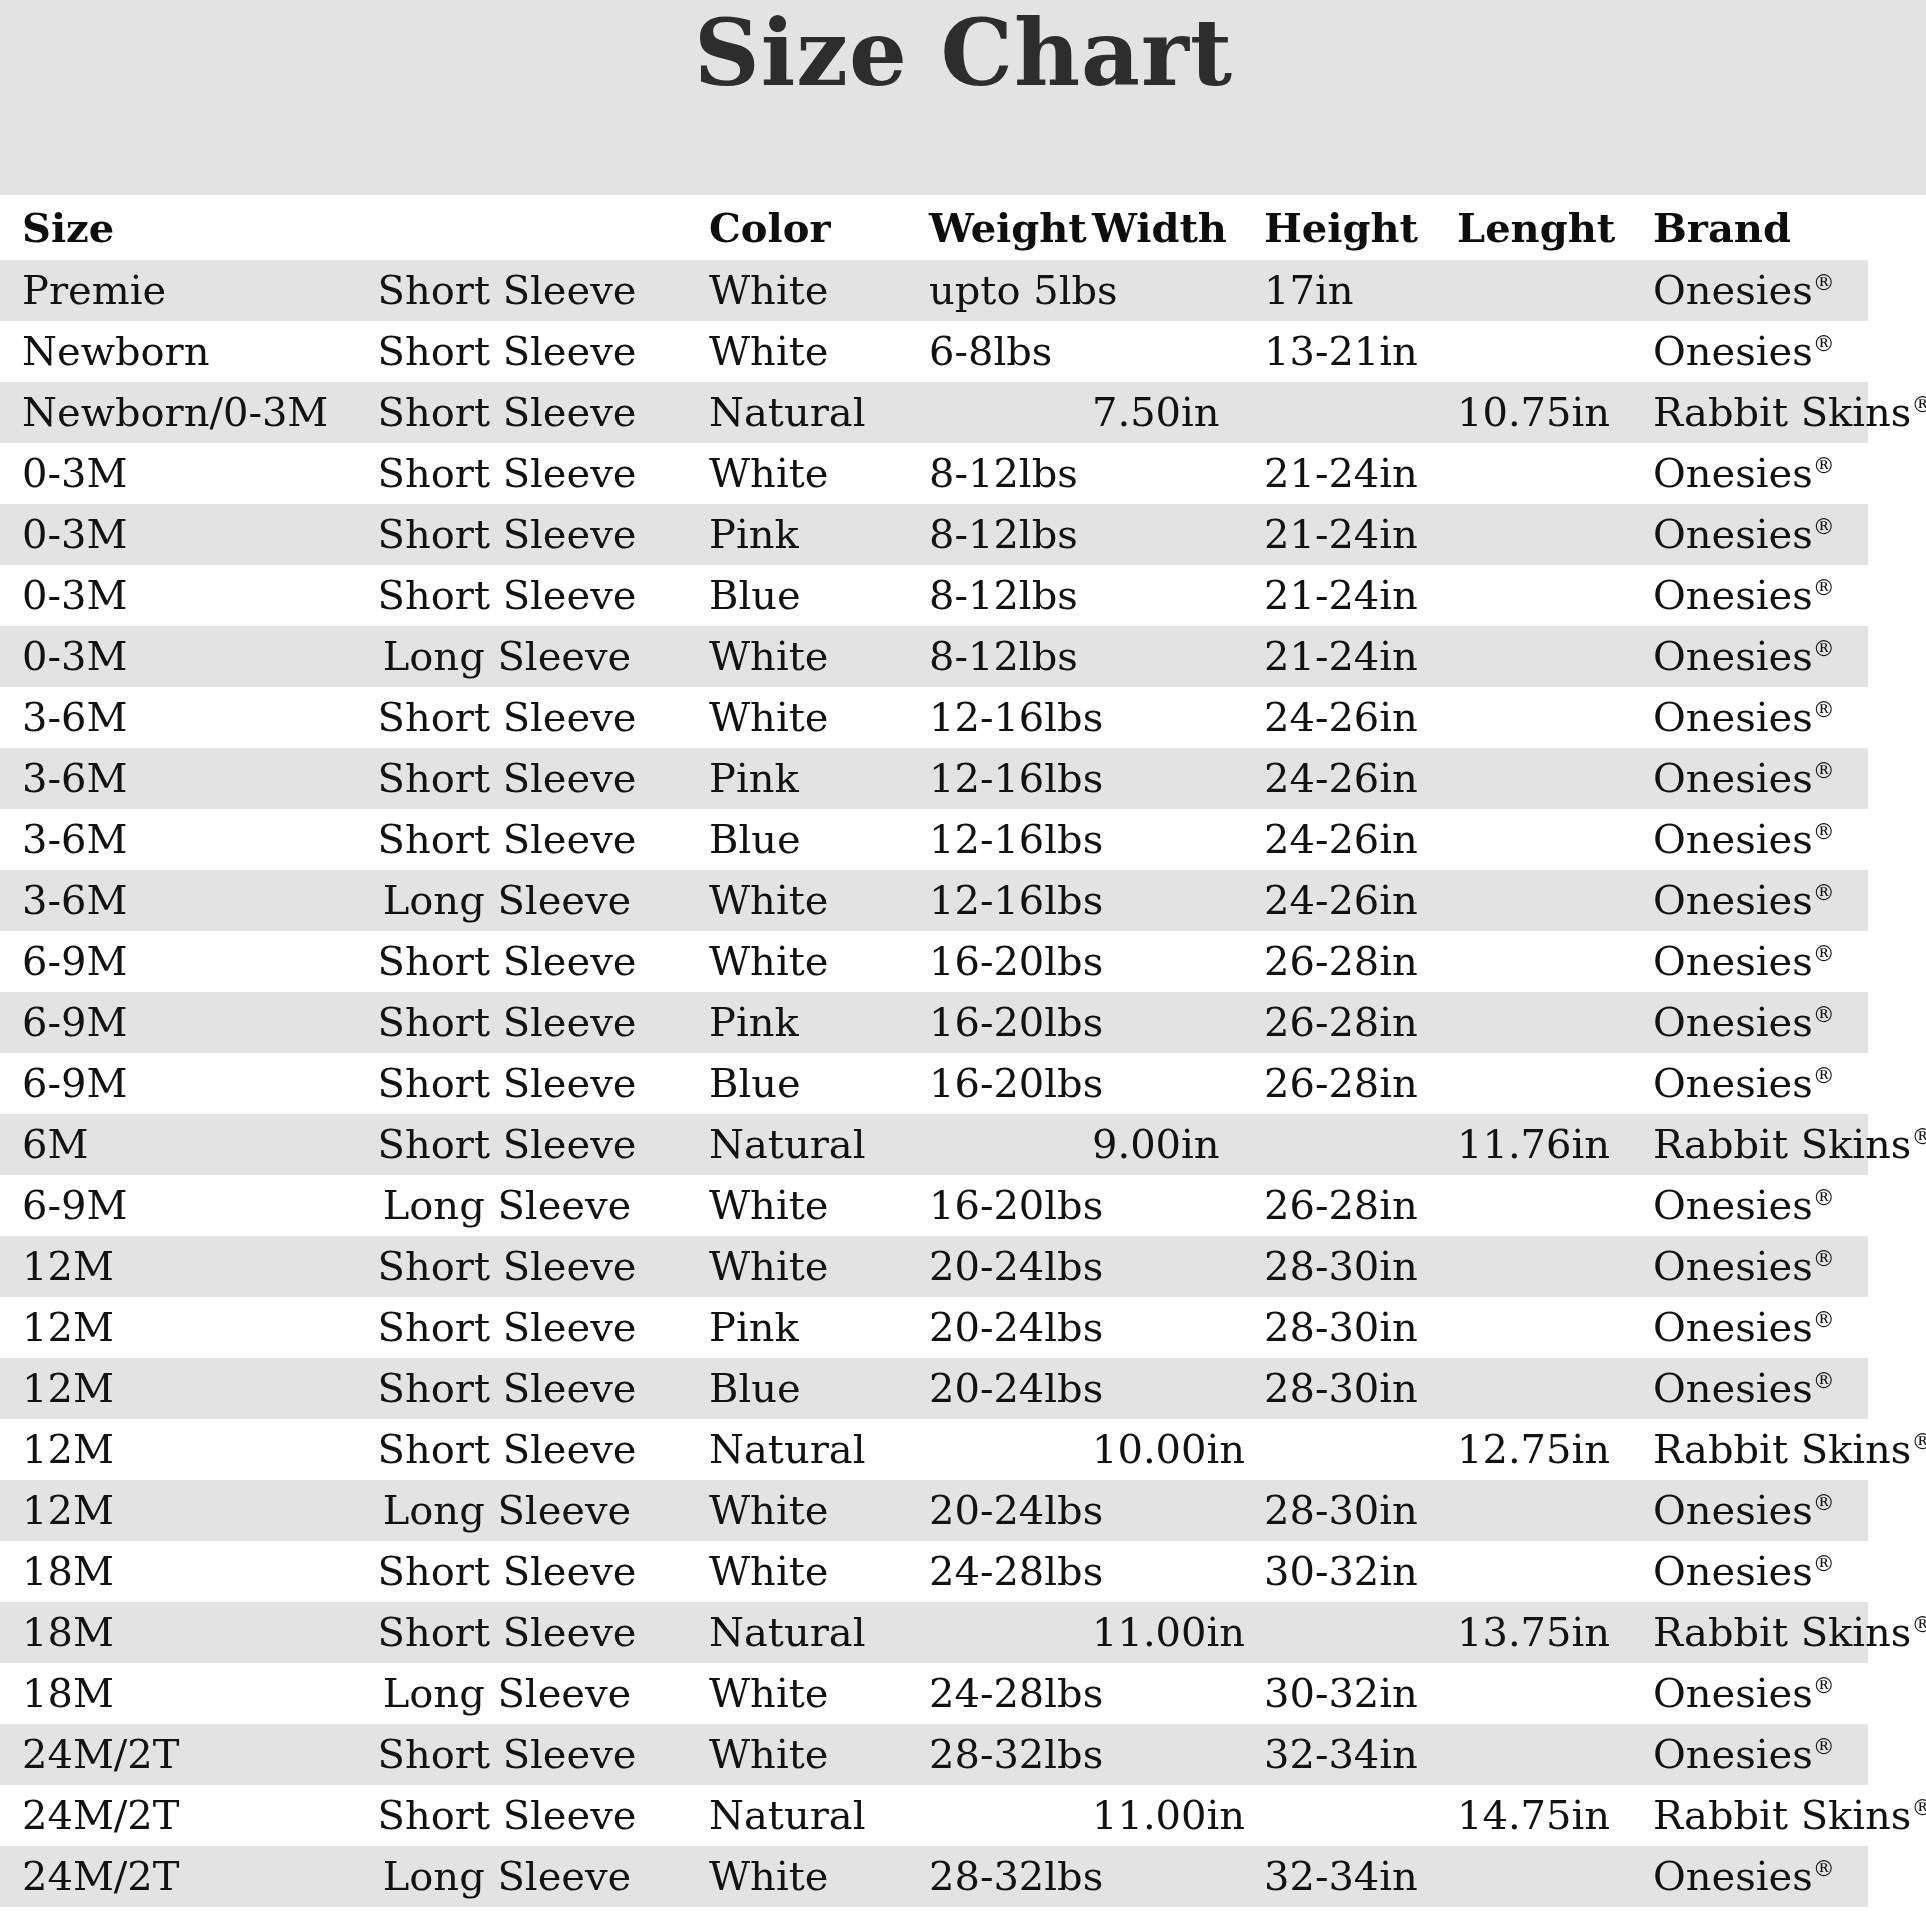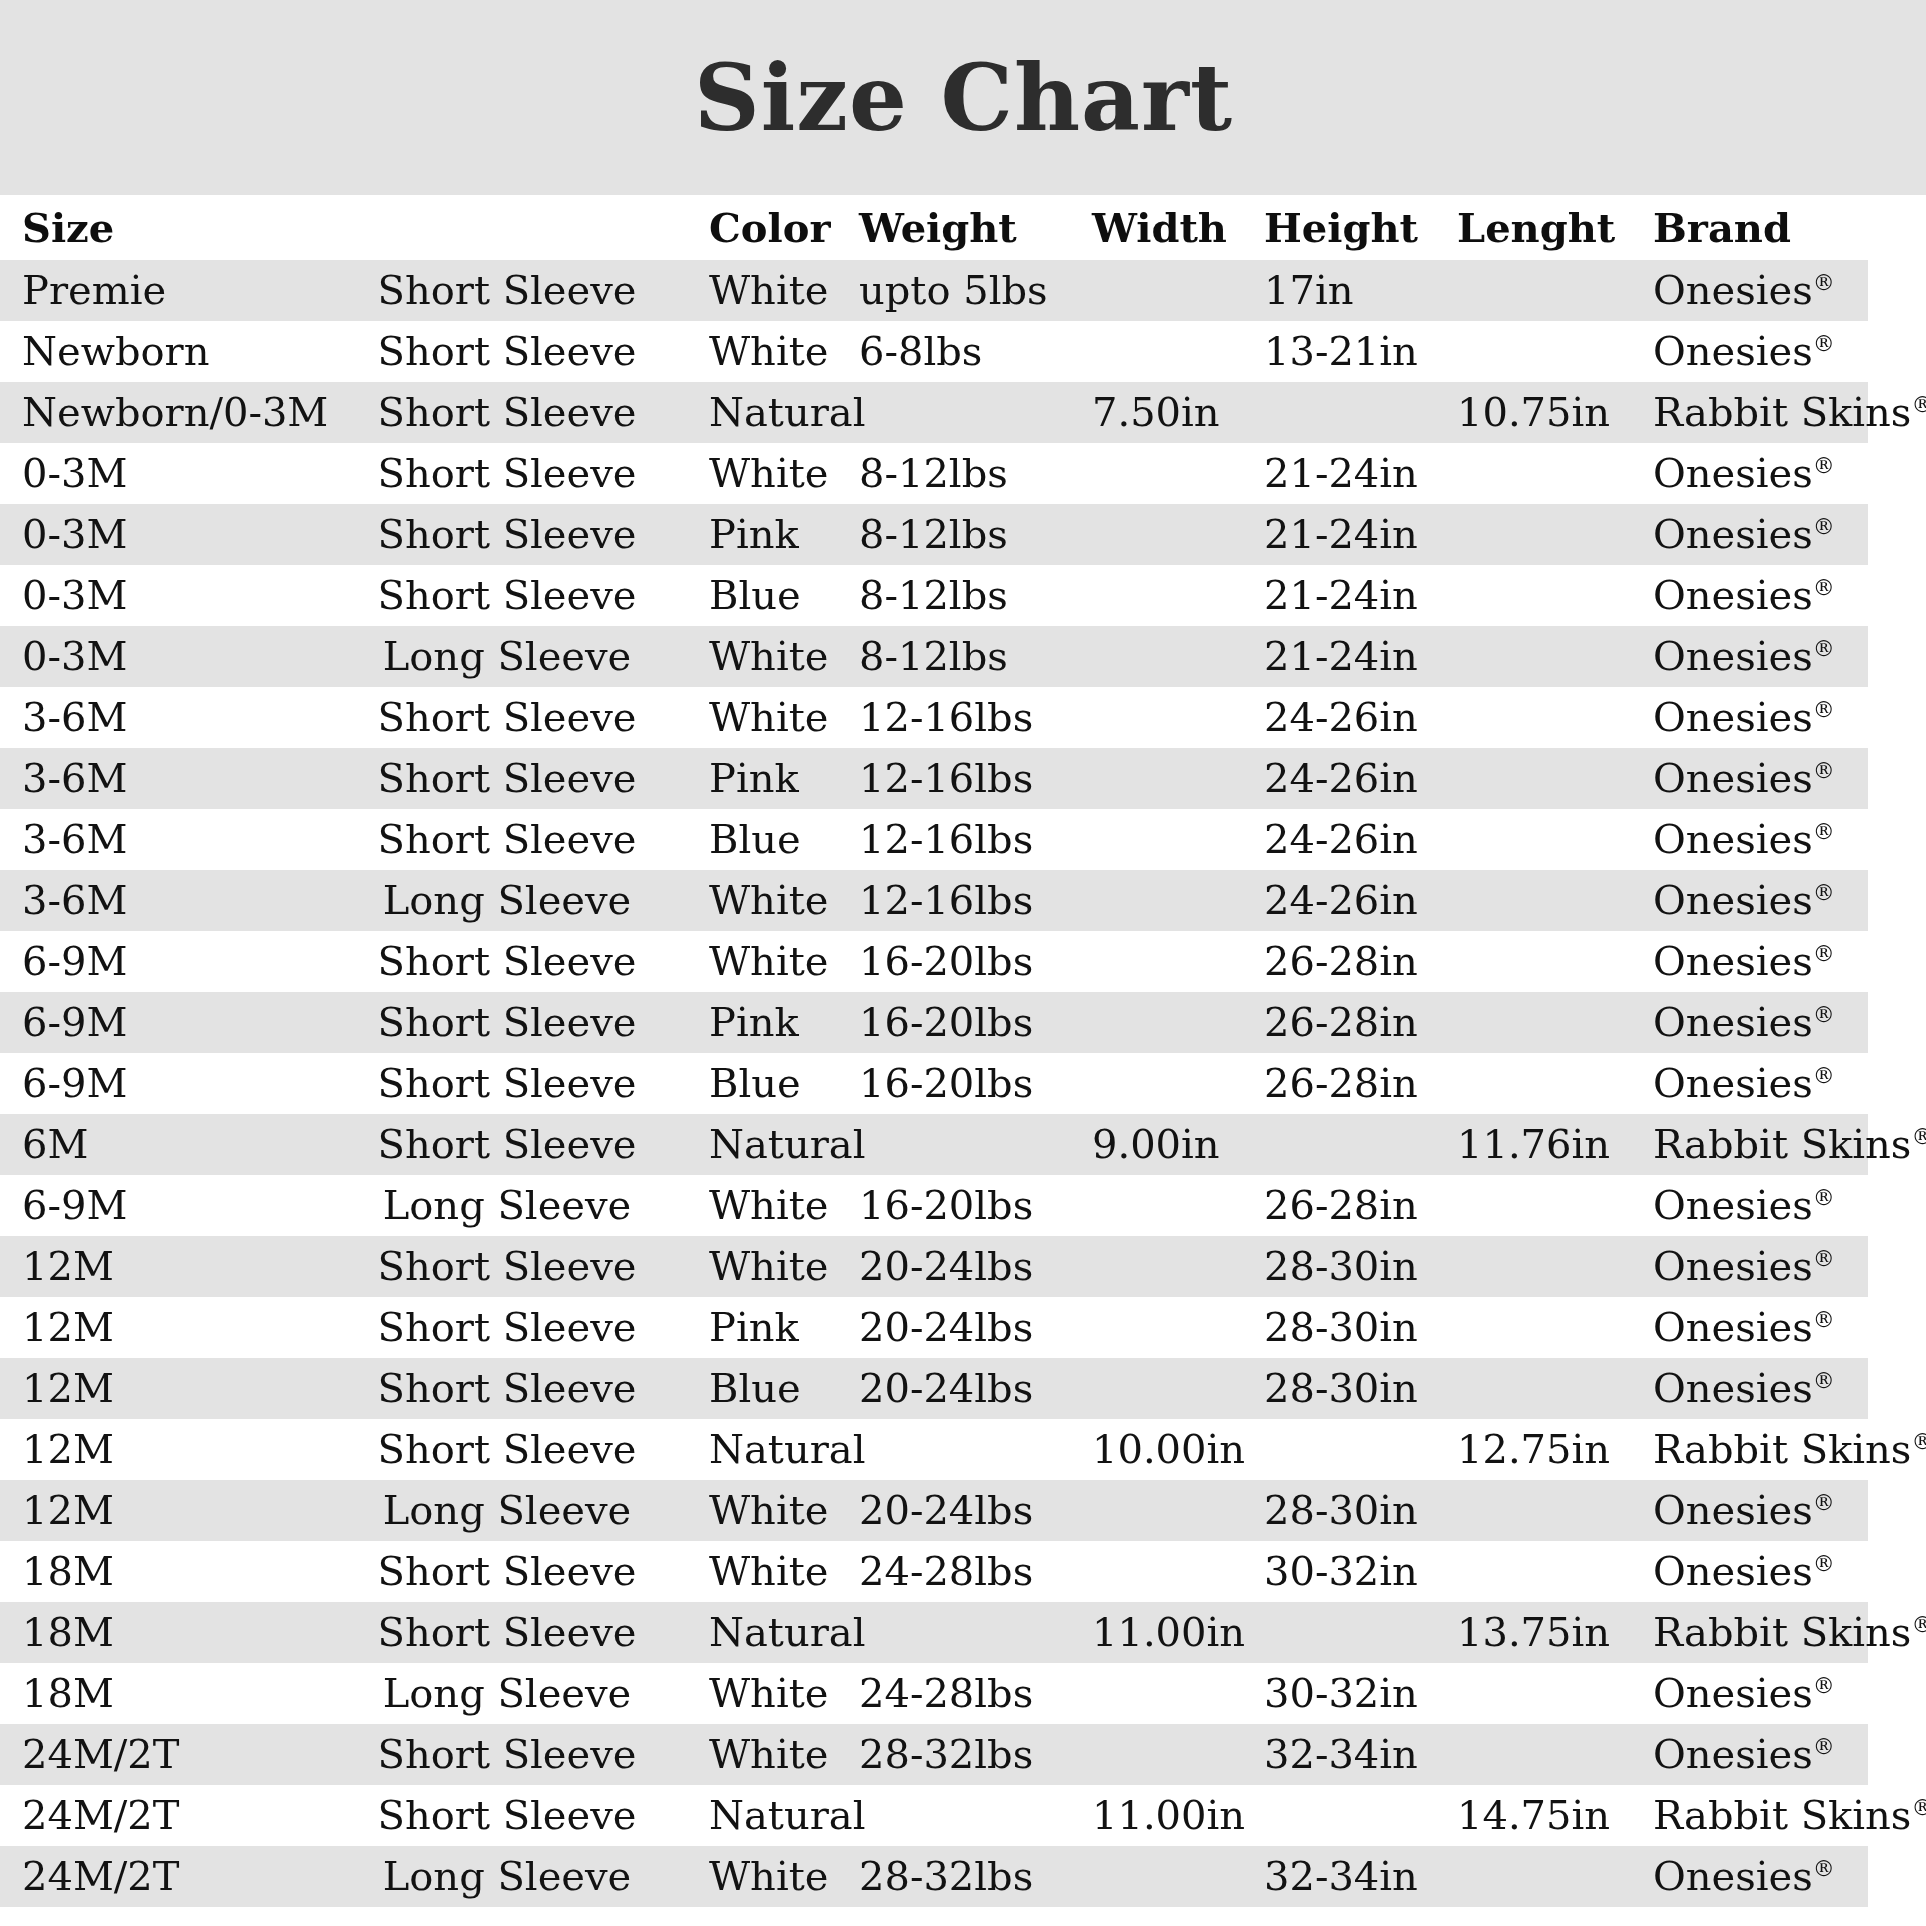--- a/index.html
+++ b/index.html
@@ -8,21 +8,21 @@
     width:1927px;height:1927px;
     background:#ffffff;
     font-family:"DejaVu Serif", serif;
     color:#121212;
     overflow:hidden;
   }
   .banner{
     position:absolute;top:0;left:0;
     width:1927px;height:195px;
     background:#e3e3e3;
-    display:flex;align-items:center;justify-content:center;
+    display:flex;justify-content:center;
   }
   .title{
     font-size:91px;font-weight:700;color:#2d2d2d;letter-spacing:1px;
   }
   .header-row{
     position:absolute;top:195px;left:0;
     width:1927px;height:58px;background:#ffffff;
   }
   .header-row .cell{line-height:65px;font-weight:700;color:#0e0e0e;}
   .table-body{position:absolute;top:260px;left:0;width:1927px;}
@@ -30,21 +30,21 @@
   .row.stripe{background:#e3e3e3;}
   .row.plain{background:#ffffff;border-radius:23px;}
   .cell{
     position:absolute;top:0;
     font-size:40px;line-height:61px;
     white-space:nowrap;
   }
   .c-size  {left:22px;}
   .c-sleeve{left:507px;transform:translateX(-50%);}
   .c-color {left:709px;}
-  .c-weight{left:859px;}
+  .c-weight{left:929px;}
   .c-width {left:1092px;}
   .c-height{left:1264px;}
   .c-length{left:1457px;}
   .c-brand {left:1653px;}
   .reg{font-size:22px;vertical-align:super;line-height:0;}
 </style>
 </head>
 <body>
 
 <div class="page">

